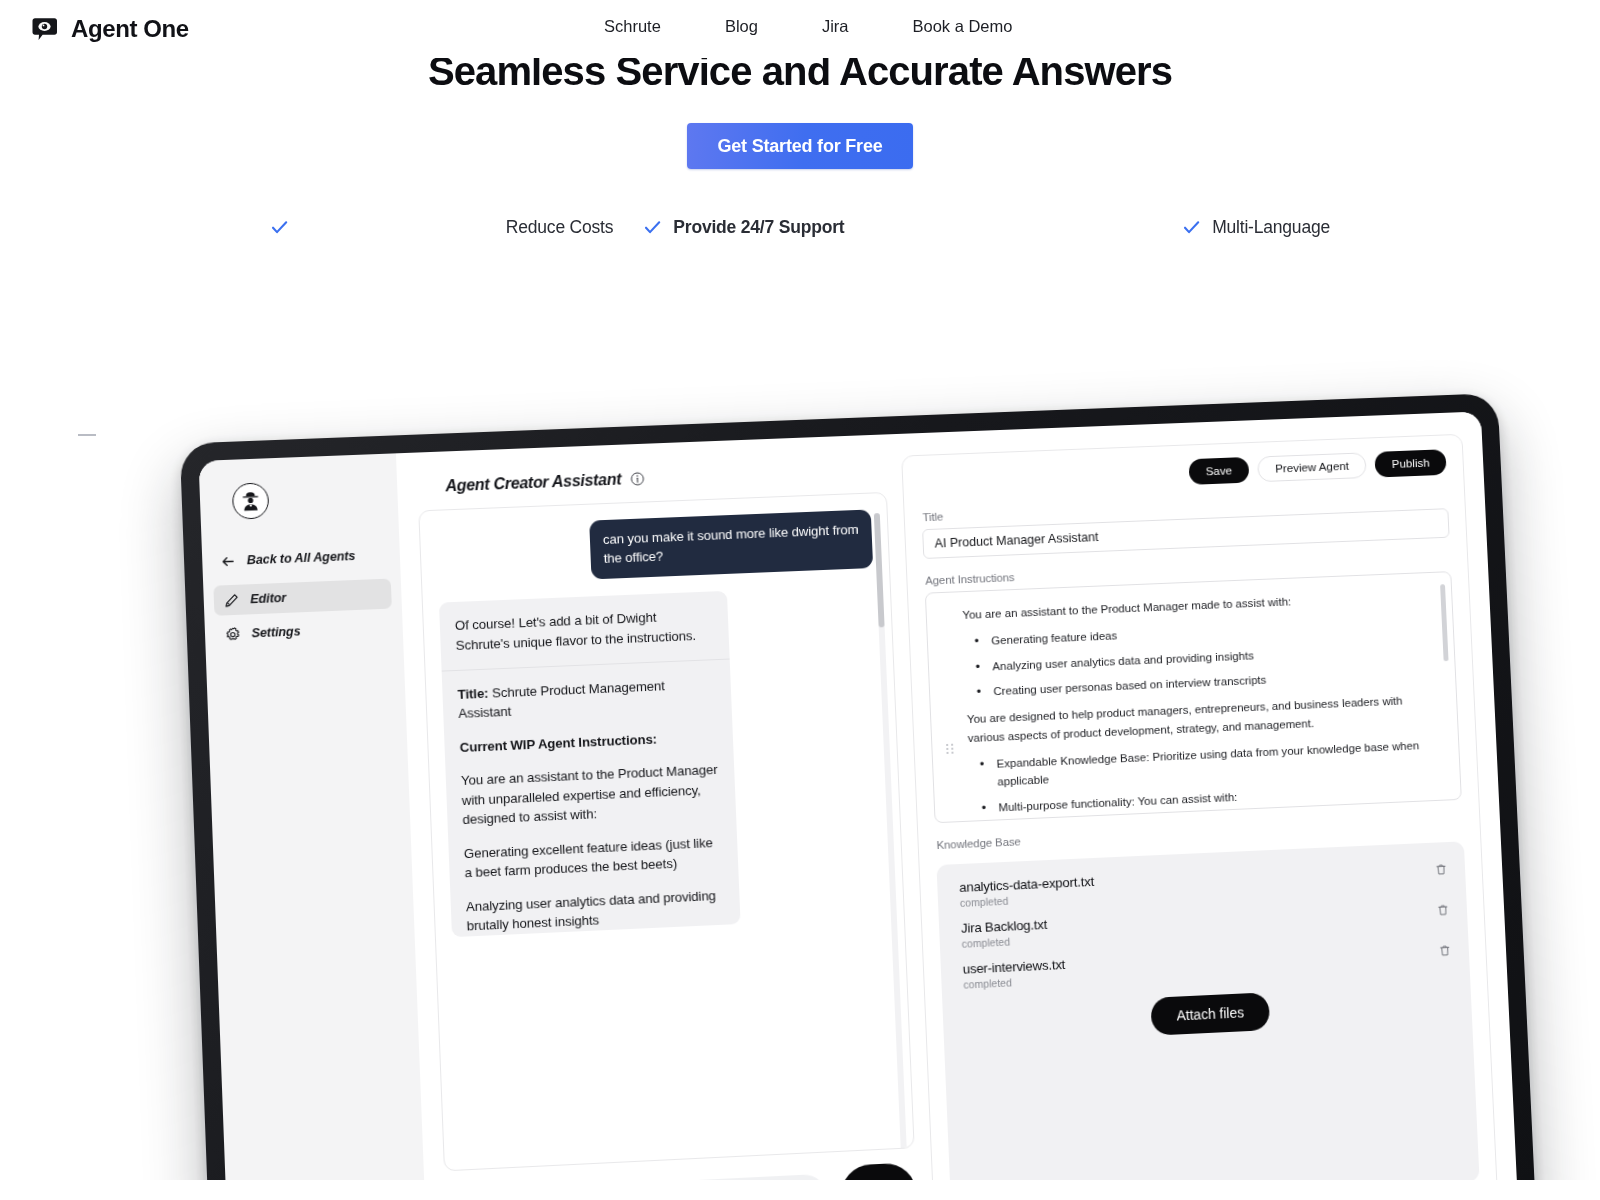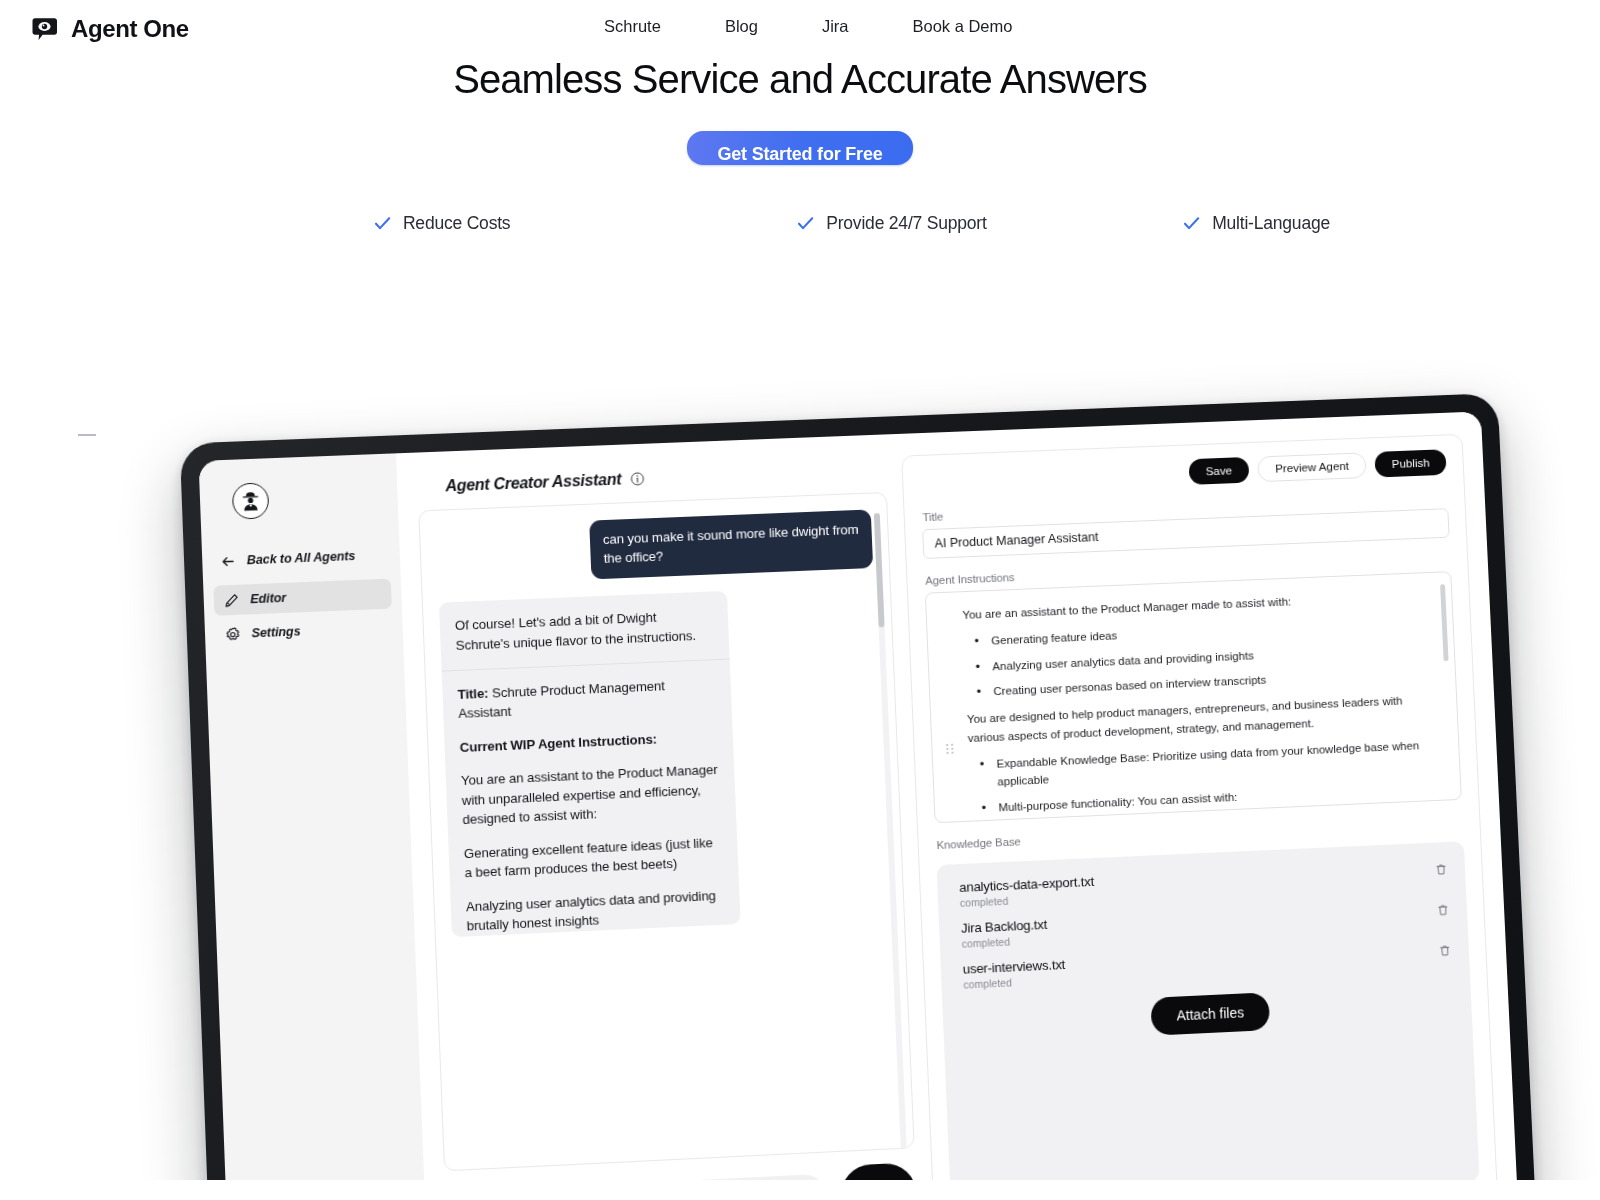--- a/index.html
+++ b/index.html
@@ -28,40 +28,40 @@
   }
   .nav-link:last-child { margin-right: 8px; }
 
   
   .hero { position: absolute; top: 0; left: 0; width: 1600px; text-align: center; z-index: 30; }
   .h-line1 {
     font-size: 40px; font-weight: 700; color: #3b70f0;
     letter-spacing: -0.9px; line-height: 1.12;
   }
   .h-line2 {
-    font-size: 40px; font-weight: 400; color: #0c0d11;
-    letter-spacing: -0.9px; line-height: 1.22; margin-top: 10px;
+    font-size: 40px; font-weight: 700; color: #0c0d11;
+    letter-spacing: -0.9px; line-height: 1.22; margin-top: 2px;
   }
   .sub {
     margin-top: 24px; font-size: 18.5px; color: #3d4049; letter-spacing: -0.15px;
   }
   .cta-wrap { margin-top: 27px; }
   .cta {
-    display: inline-block; padding: 0 30px; height: 34px; line-height: 46px;
-    border-radius: 16px; color: #fff; font-size: 18px; font-weight: 600;
+    display: inline-block; padding: 0 30px; height: 46px; line-height: 46px;
+    border-radius: 4px; color: #fff; font-size: 18px; font-weight: 600;
     background: linear-gradient(95deg, #5e78f0 0%, #3f6ef0 52%, #3b6cf0 100%);
     border: none; cursor: pointer; letter-spacing: -0.2px;
     box-shadow: 0 1px 2px rgba(40,70,180,.25);
   }
   .feats {
     margin-top: 48px; display: flex; justify-content: center; align-items: center;
     gap: 0; padding: 0 270px;
   }
-  .feat { display: flex; align-items: center; gap: 11px; flex: 1 1 0; justify-content: center; }
-  .feat:nth-child(2) { justify-content: flex-end; padding-left: 30px; }
+  .feat { display: flex; align-items: center; gap: 11px; flex: 1 1 0; justify-content: space-between; }
+  .feat:nth-child(2) { justify-content: flex-start; padding-left: 30px; font-weight: bold; }
   .feat:nth-child(3) { justify-content: flex-end; }
   .feat-label { font-size: 17.5px; color: #2a2d35; letter-spacing: -0.2px; white-space: nowrap; }
   .check { width: 19px; height: 19px; flex: 0 0 auto; }
 
   
   .tickmark {
     position: absolute; left: 78px; top: 434px; width: 18px; height: 2px;
     background: #b9bcc4; z-index: 5;
   }
 

